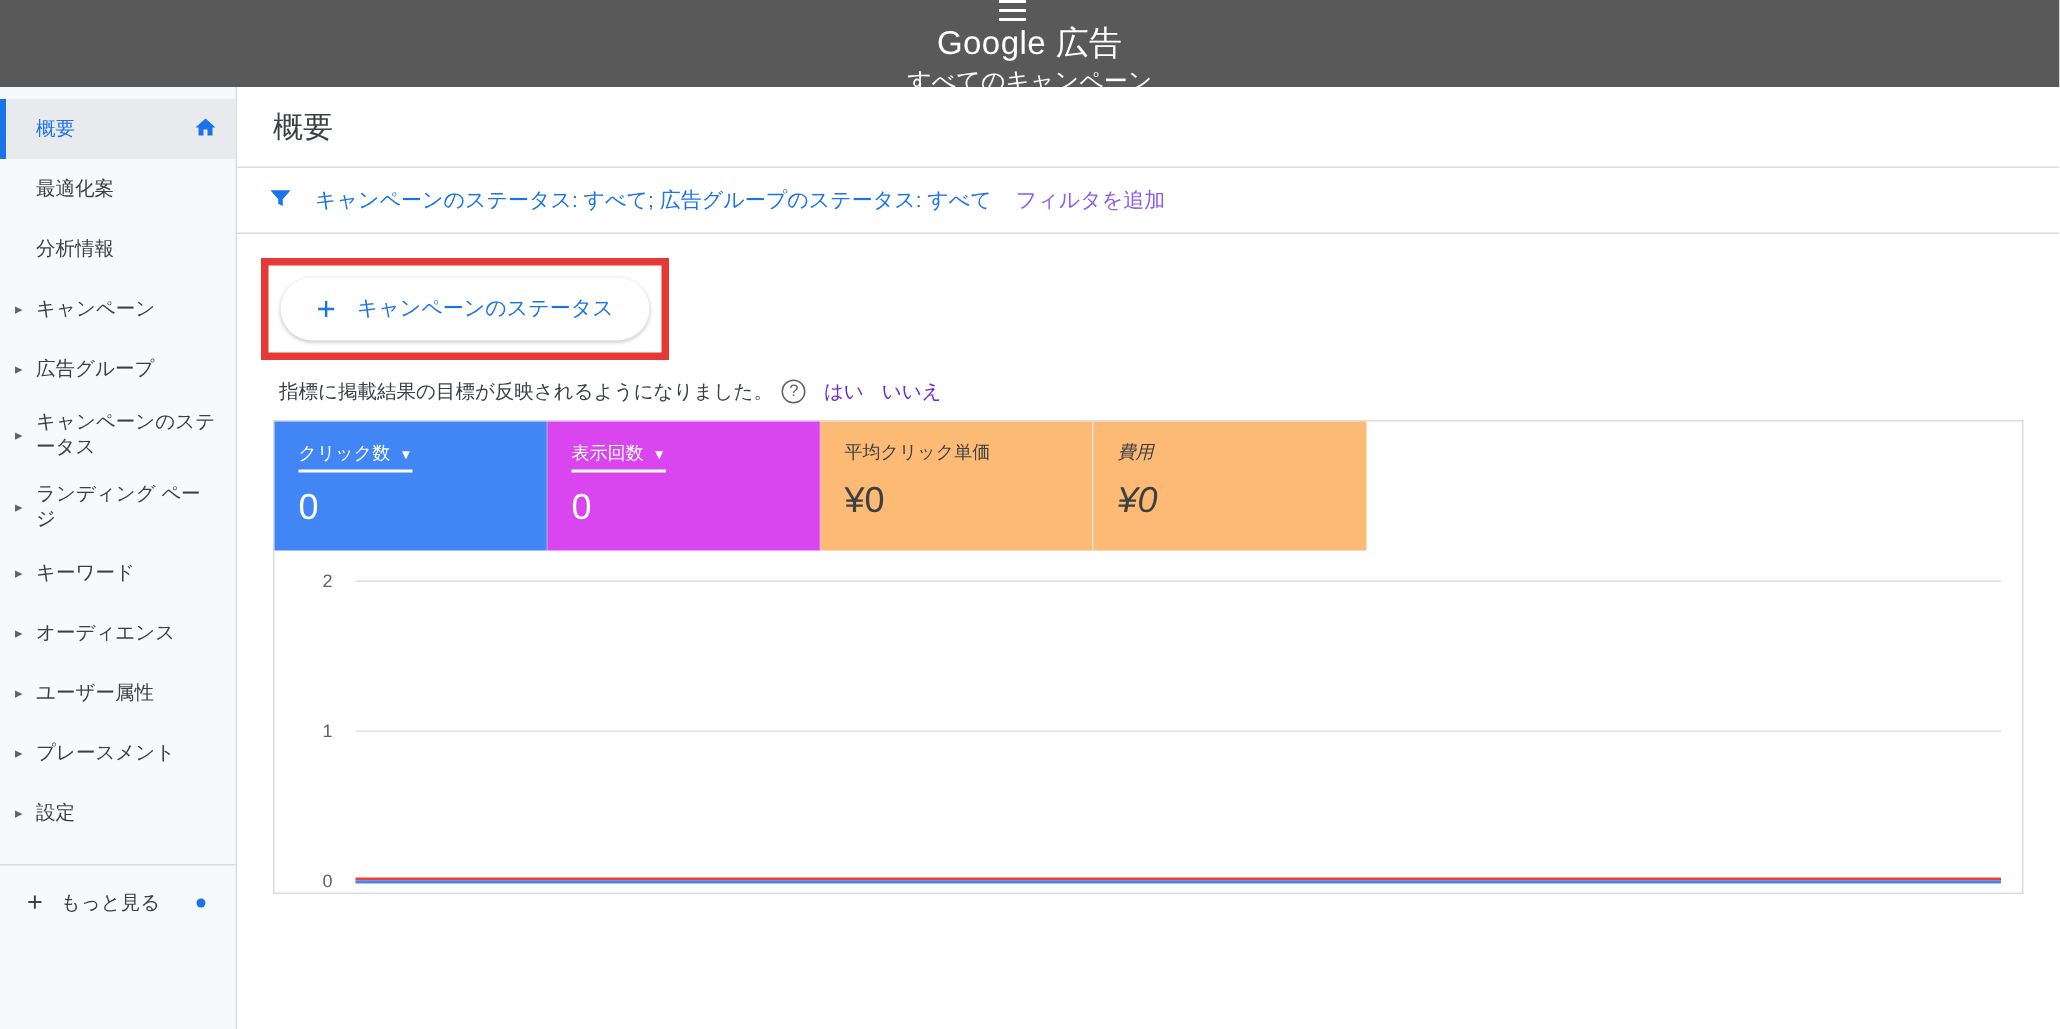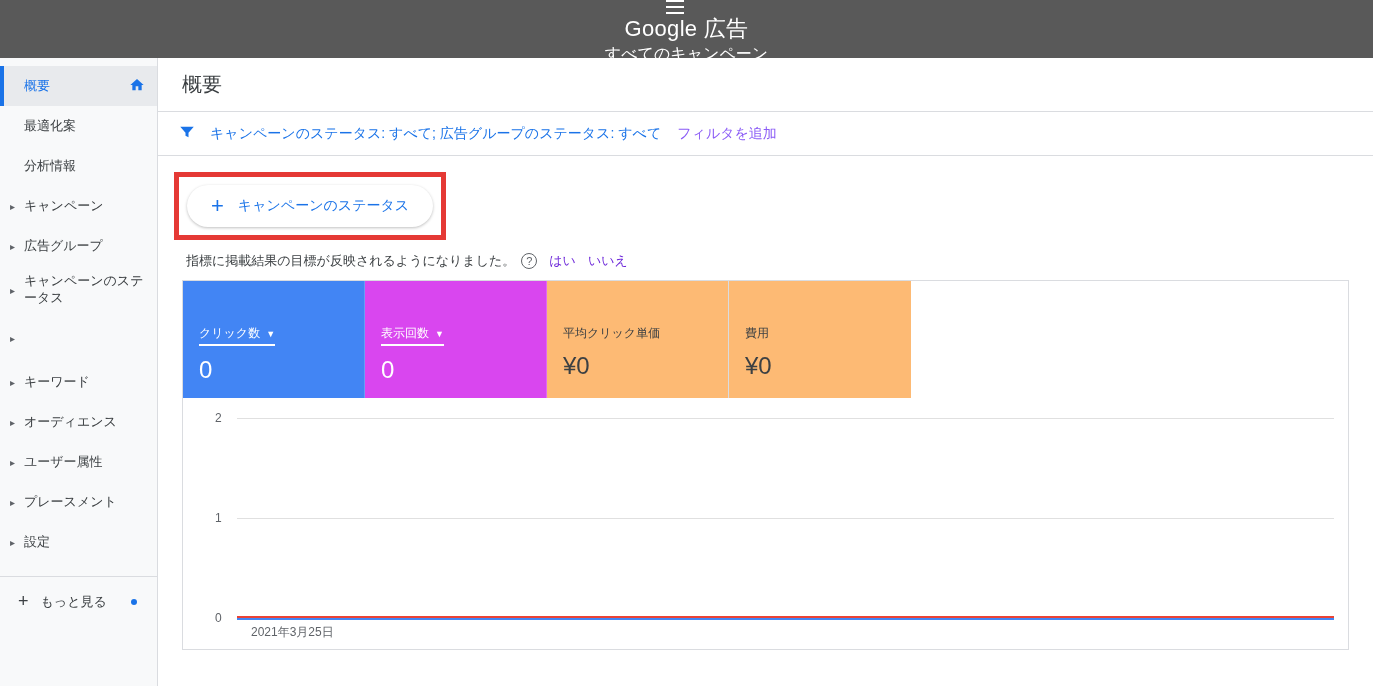--- a/index.html
+++ b/index.html
@@ -54,22 +54,22 @@
 .info-row .q { display: inline-flex; width: 16px; height: 16px; border: 1px solid #5f6368; border-radius: 50%; font-size: 11px; align-items: center; justify-content: center; margin-left: 6px; color: #5f6368; }
 .info-row .right { margin-left: 20px; color: #5f6368; }
 .info-row .ans { margin-left: 12px; color: #6d28d9; cursor: pointer; }
 
 
 .metrics { display: flex; border: 1px solid #dadce0; border-bottom: none; }
 .metric { flex: 0 0 182px; padding: 12px 16px 14px 16px; border-right: 1px solid rgba(255,255,255,0.2); }
 .metric.blue { background: #4285f4; color: #fff; }
 .metric.red { background: #d946ef; color: #fff; }
 .metric.white { background: #fdba74; color: #3c4043; border-right: 1px solid #dadce0; }
-.metric.white:last-child { border-right: none; }
-.metric .label-row { font-size: 12px; display: flex; align-items: center; margin-top: 32px; }
+.metric.white:last-child { border-right: none; font-style: italic; }
+.metric .label-row { font-size: 12px; display: flex; align-items: center; }
 .metric .label-row .tri { margin-left: 6px; font-size: 9px; }
 .metric.blue .label-row, .metric.red .label-row { border-bottom: 2px solid #fff; display: inline-flex; padding-bottom: 2px; }
 .metric .value { font-size: 24px; margin-top: 10px; font-weight: 400; }
 
 
 .chart-box { border: 1px solid #dadce0; border-top: none; padding: 20px 14px 8px 14px; }
 .chart-area { position: relative; height: 200px; margin-left: 40px; }
 .grid-line { position: absolute; left: 0; right: 0; height: 1px; background: #e0e0e0; }
 .y-label { position: absolute; left: -22px; font-size: 12px; color: #5f6368; transform: translateY(-50%); }
 .redline { position: absolute; left: 0; right: 0; height: 2px; background: #ea4335; }
@@ -127,20 +127,21 @@
     <div class="side-item">
         <span class="caret">▸</span>
         <span>広告グループ</span>
       </div>
     <div class="side-item" style="height:48px;">
         <span class="caret">▸</span>
         <span style="line-height:1.3;">キャンペーンのステータス</span>
       </div>
     <div class="side-item" style="height:48px;">
         <span class="caret">▸</span>
+        <span style="line-height:1.3;">ランディング ページ</span>
       </div>
     <div class="side-item">
         <span class="caret">▸</span>
         <span>キーワード</span>
       </div>
     <div class="side-item">
         <span class="caret">▸</span>
         <span>オーディエンス</span>
       </div>
     <div class="side-item">
@@ -226,17 +227,16 @@
         <div class="chart-area">
           <div class="grid-line" style="top:0;"></div>
           <div class="y-label" style="top:0;">2</div>
           <div class="grid-line" style="top:50%;"></div>
           <div class="y-label" style="top:50%;">1</div>
           <div class="grid-line" style="top:100%;"></div>
           <div class="y-label" style="top:100%;">0</div>
           <div class="redline" style="top:calc(100% - 2px);"></div>
           <div class="blueline" style="top:calc(100% - 0px);"></div>
         </div>
-        <div class="x-date">2021年3月25日</div>
       </div>
     </div>
   </div>
 </div>
 
 </body></html>

